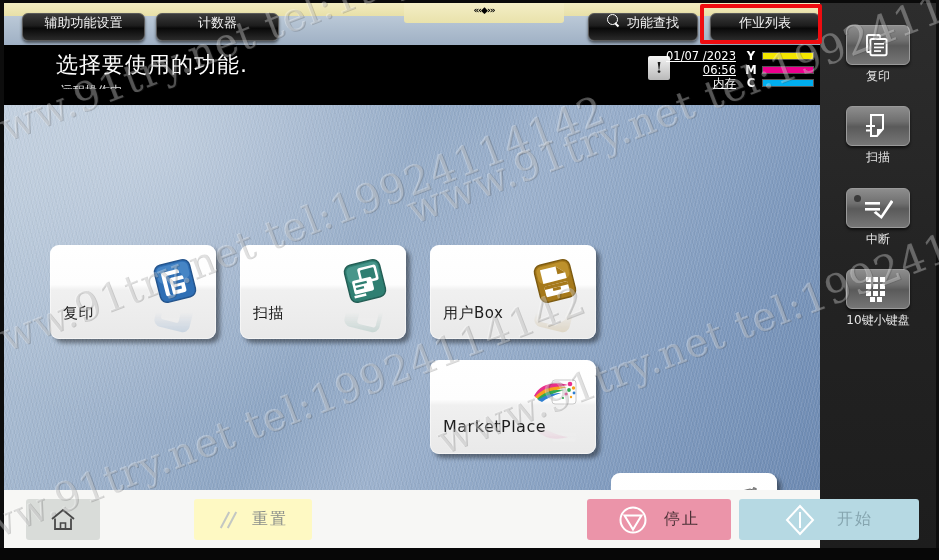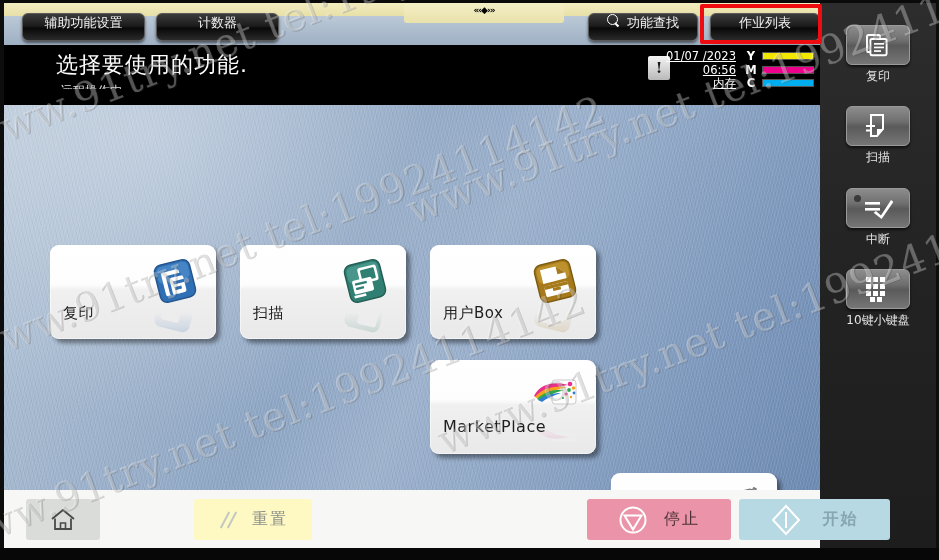--- a/index.html
+++ b/index.html
@@ -195,21 +195,21 @@
   }
   .bbtn {
     position:absolute; top:9px; height:41px; border-radius:3px;
     display:flex; align-items:center; justify-content:center;
     font-size:16px; letter-spacing:2px;
   }
   #btn-home  { left:22px;  width:74px;  background:#d9dcd9; color:#3a3a3a; }
   #btn-reset { left:190px; width:118px; background:#fef9c3; color:#8b8f8b; gap:10px; }
   #btn-stop  { left:583px; width:144px; background:#eb94a9; color:#4a3036; gap:16px; }
   #btn-start { left:735px; width:180px; background:#b6d9e3; color:#86a6b0; gap:22px; }
-  #btn-start { width:151px;font-weight:bold; }
+  #btn-start { width:180px; }
   .bbtn svg { display:block; flex:0 0 auto; }
   .reset-slash { width:24px; height:18px; position:relative; flex:0 0 auto; }
   .reset-slash::before, .reset-slash::after {
     content:''; position:absolute; top:0; width:2px; height:18px;
     background:#c3c7c3; transform:rotate(28deg);
   }
   .reset-slash::before { left:6px; }
   .reset-slash::after  { left:13px; }
 
   

